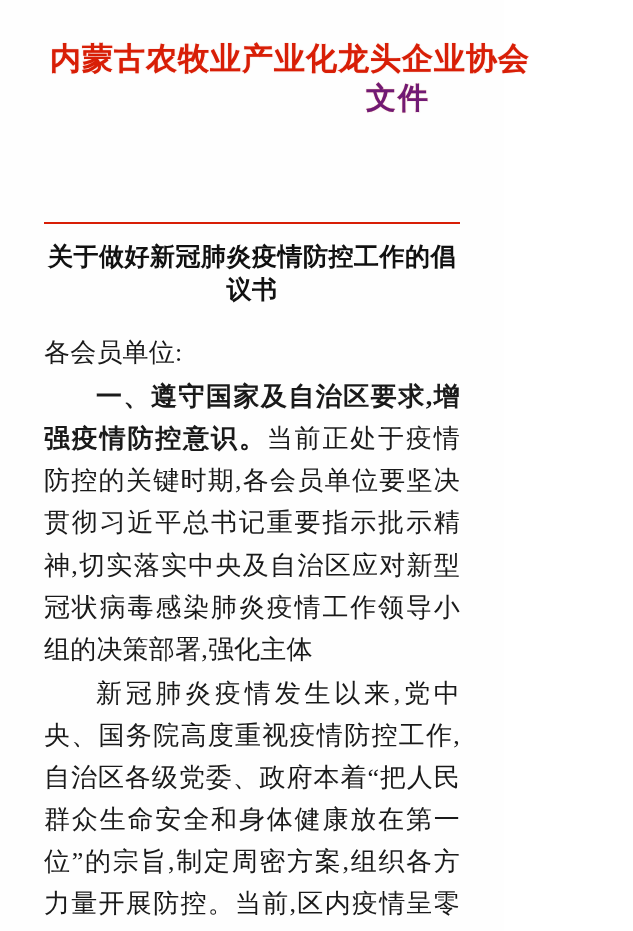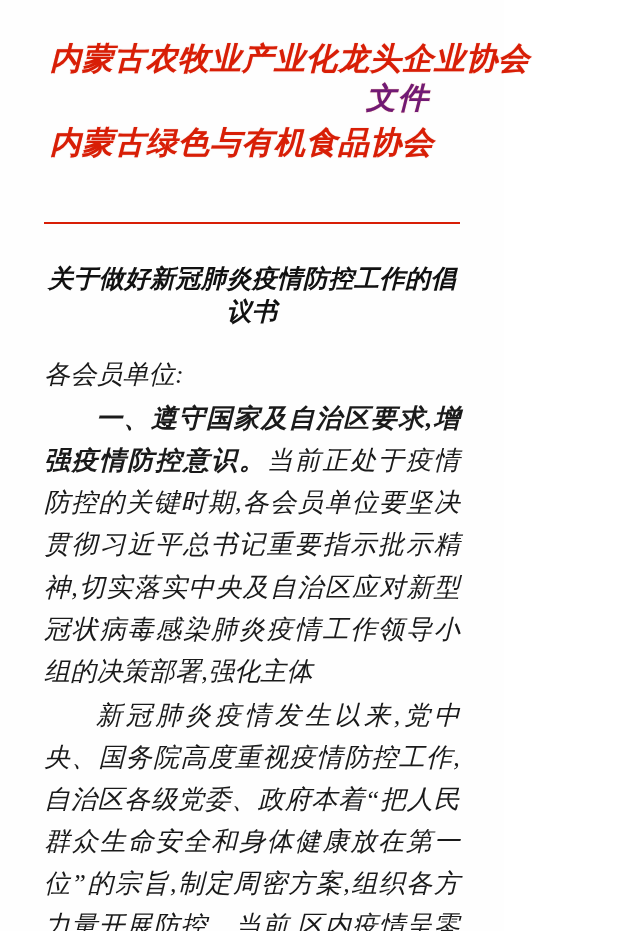--- a/index.html
+++ b/index.html
@@ -13,21 +13,20 @@
     font-family: "Liberation Serif", serif;
     overflow: hidden;
   }
   .page {
     position: relative;
     width: 504px;
     height: 931px;
     box-sizing: border-box;
     padding: 0 44px;
     background: #fefefe;
-    font-style: italic;
   }
 
   
   .letterhead {
     position: relative;
     padding-top: 36px;
     height: 160px;
     box-sizing: border-box;
   }
   .lh-line {
@@ -65,21 +64,21 @@
   
   .red-rule {
     margin-top: 62px;
     height: 2px;
     background: #d81e06;
     width: 100%;
   }
 
   
   .doc-title {
-    margin-top: 38px;
+    margin-top: 16px;
     text-align: center;
     font-family: "DejaVu Serif", "Liberation Serif", serif;
     font-weight: bold;
     font-size: 25px;
     color: #111111;
     letter-spacing: 0.5px;
   }
 
   
   .body-text {
@@ -106,21 +105,20 @@
   }
 </style>
 </head>
 <body>
 
 <div class="page">
 
   <div class="letterhead">
     <div class="lh-line lh-line-1">内蒙古农牧业产业化龙头企业协会</div>
     <div class="lh-doc">文件</div>
-    <div class="lh-line lh-line-2">内蒙古绿色与有机食品协会</div>
   </div>
 
   <div class="red-rule"></div>
 
   <div class="doc-title">关于做好新冠肺炎疫情防控工作的倡议书</div>
 
   <div class="body-text">
     <p class="salutation">各会员单位:</p>
     <p class="para"><span class="strong-seg">一、遵守国家及自治区要求,增强疫情防控意识。</span><span>当前正处于疫情防控的关键时期,各会员单位要坚决贯彻习近平总书记重要指示批示精神,切实落实中央及自治区应对新型冠状病毒感染肺炎疫情工作领导小组的决策部署,强化主体</span></p>
     <p class="para">新冠肺炎疫情发生以来,党中央、国务院高度重视疫情防控工作,自治区各级党委、政府本着“把人民群众生命安全和身体健康放在第一位”的宗旨,制定周密方案,组织各方力量开展防控。当前,区内疫情呈零星散发和局部聚集性疫情交织叠加态势,防控形势严峻复杂,已严重威胁到人民群众的身体健康和生命安全。为有效阻断病毒的传播途径,防止疫情扩散蔓延,做好冬春季新冠肺炎疫情防控工作,需要各会员单位的大力支持和广泛参与,共同筑牢疫情防控的钢铁长城。为此,内蒙古农牧业产业化龙头企业协会和内蒙古绿色与有机食品协会联合提出以下倡议:</p>

